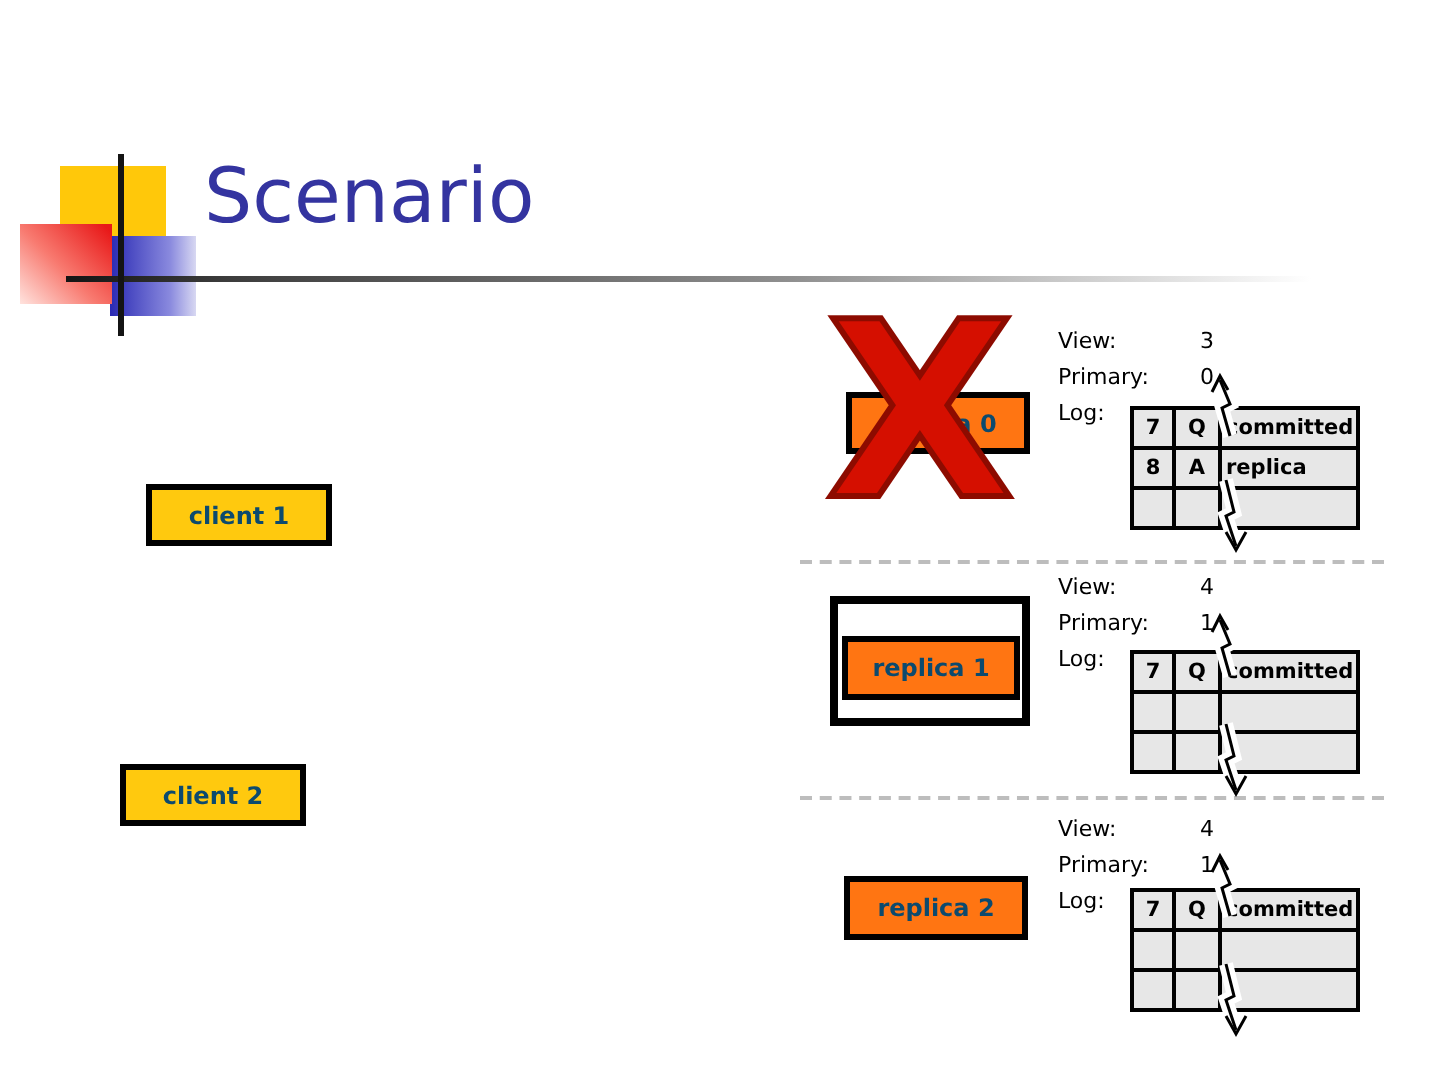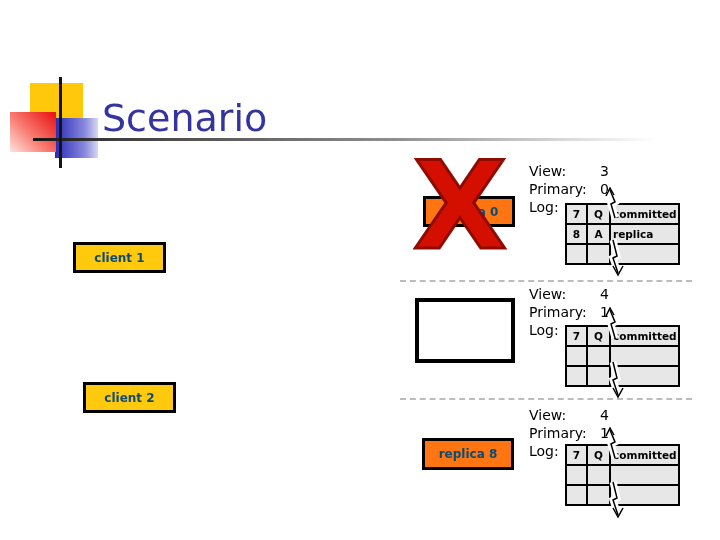--- a/index.html
+++ b/index.html
@@ -11,46 +11,46 @@
   .deco-yellow{position:absolute;left:30px;top:83px;width:53px;height:44px;background:#ffc80a;}
   .deco-blue{position:absolute;left:55px;top:118px;width:43px;height:40px;
     background:linear-gradient(90deg,#2a2ab4 0%,#8a8ade 70%,#d8d8f2 100%);}
   .deco-red{position:absolute;left:10px;top:112px;width:46px;height:40px;
     background:linear-gradient(225deg,#e81818 5%,#f87a70 55%,#ffe3de 100%);}
   .deco-hline{position:absolute;left:33px;top:138px;width:662px;height:3px;
     background:linear-gradient(90deg,#141414 0%,#3c3c3c 12%,#909090 55%,#ffffff 94%);}
   .deco-vline{position:absolute;left:59px;top:77px;width:3px;height:91px;background:#141414;}
   .page-title{
     position:absolute;left:102px;top:76px;font-size:38px;letter-spacing:0px;
-    color:#3434a0;white-space:nowrap;margin-top:20px;
+    color:#3434a0;white-space:nowrap;
   }
   
   .node-box{
     position:absolute;box-sizing:border-box;border:3px solid #000;
     display:flex;align-items:center;justify-content:center;
     font-weight:bold;font-size:12px;color:#0c4a6e;white-space:nowrap;
   }
   .client{background:#ffc90e;}
   .replica{background:#ff7512;}
   .client1{left:73px;top:242px;width:93px;height:31px;text-align:right;}
-  .client2{left:83px;top:382px;width:93px;height:31px;}
+  .client2{left:60px;top:382px;width:93px;height:31px;}
   .replica0{left:423px;top:196px;width:92px;height:31px;}
   .replica1-outer{position:absolute;box-sizing:border-box;left:415px;top:298px;width:100px;height:65px;
     border:4px solid #000;background:#fff;}
   .replica1{left:421px;top:318px;width:89px;height:32px;}
   .replica2{left:422px;top:438px;width:92px;height:32px;}
   
   .crash-x{
     position:absolute;left:405px;top:148px;width:110px;height:115px;
     display:flex;align-items:center;justify-content:center;
     font-weight:bold;font-size:122px;line-height:110px;color:#d50f00;
     -webkit-text-stroke:3px #8d0b00;z-index:6;
   }
   
-  .info{position:absolute;font-size:14px;color:#000;line-height:18px;}
+  .info{position:absolute;font-size:11px;color:#000;line-height:18px;}
   .info .row{display:flex;}
   .info .lbl{display:inline-block;width:71px;}
   .info0{left:529px;top:162px;}
   .info1{left:529px;top:285px;}
   .info2{left:529px;top:406px;}
   
   table.log{border-collapse:collapse;position:absolute;z-index:2;background:#000;}
   table.log td{
     box-sizing:border-box;border:2px solid #000;background:#e7e7e7;
     height:20px;padding:0 0 0 0;font-size:10.5px;font-weight:bold;color:#000;
@@ -142,20 +142,23 @@
     </svg>
   </div>
 
   <div class="node-box client client1">
     <span>client 1</span>
   </div>
 
   <div class="divider divider1"></div>
 
   <div class="replica1-outer"></div>
+  <div class="node-box replica replica1">
+    <span>replica 1</span>
+  </div>
 
   <div class="info info1">
     <div class="row">
         <span class="lbl">View:</span>
         <span class="val">4</span>
       </div>
     <div class="row">
         <span class="lbl">Primary:</span>
         <span class="val">1</span>
       </div>
@@ -199,21 +202,21 @@
     </svg>
   </div>
 
   <div class="node-box client client2">
     <span>client 2</span>
   </div>
 
   <div class="divider divider2"></div>
 
   <div class="node-box replica replica2">
-    <span>replica 8</span>
+    <span>replica 2</span>
   </div>
 
   <div class="info info2">
     <div class="row">
         <span class="lbl">View:</span>
         <span class="val">4</span>
       </div>
     <div class="row">
         <span class="lbl">Primary:</span>
         <span class="val">1</span>

